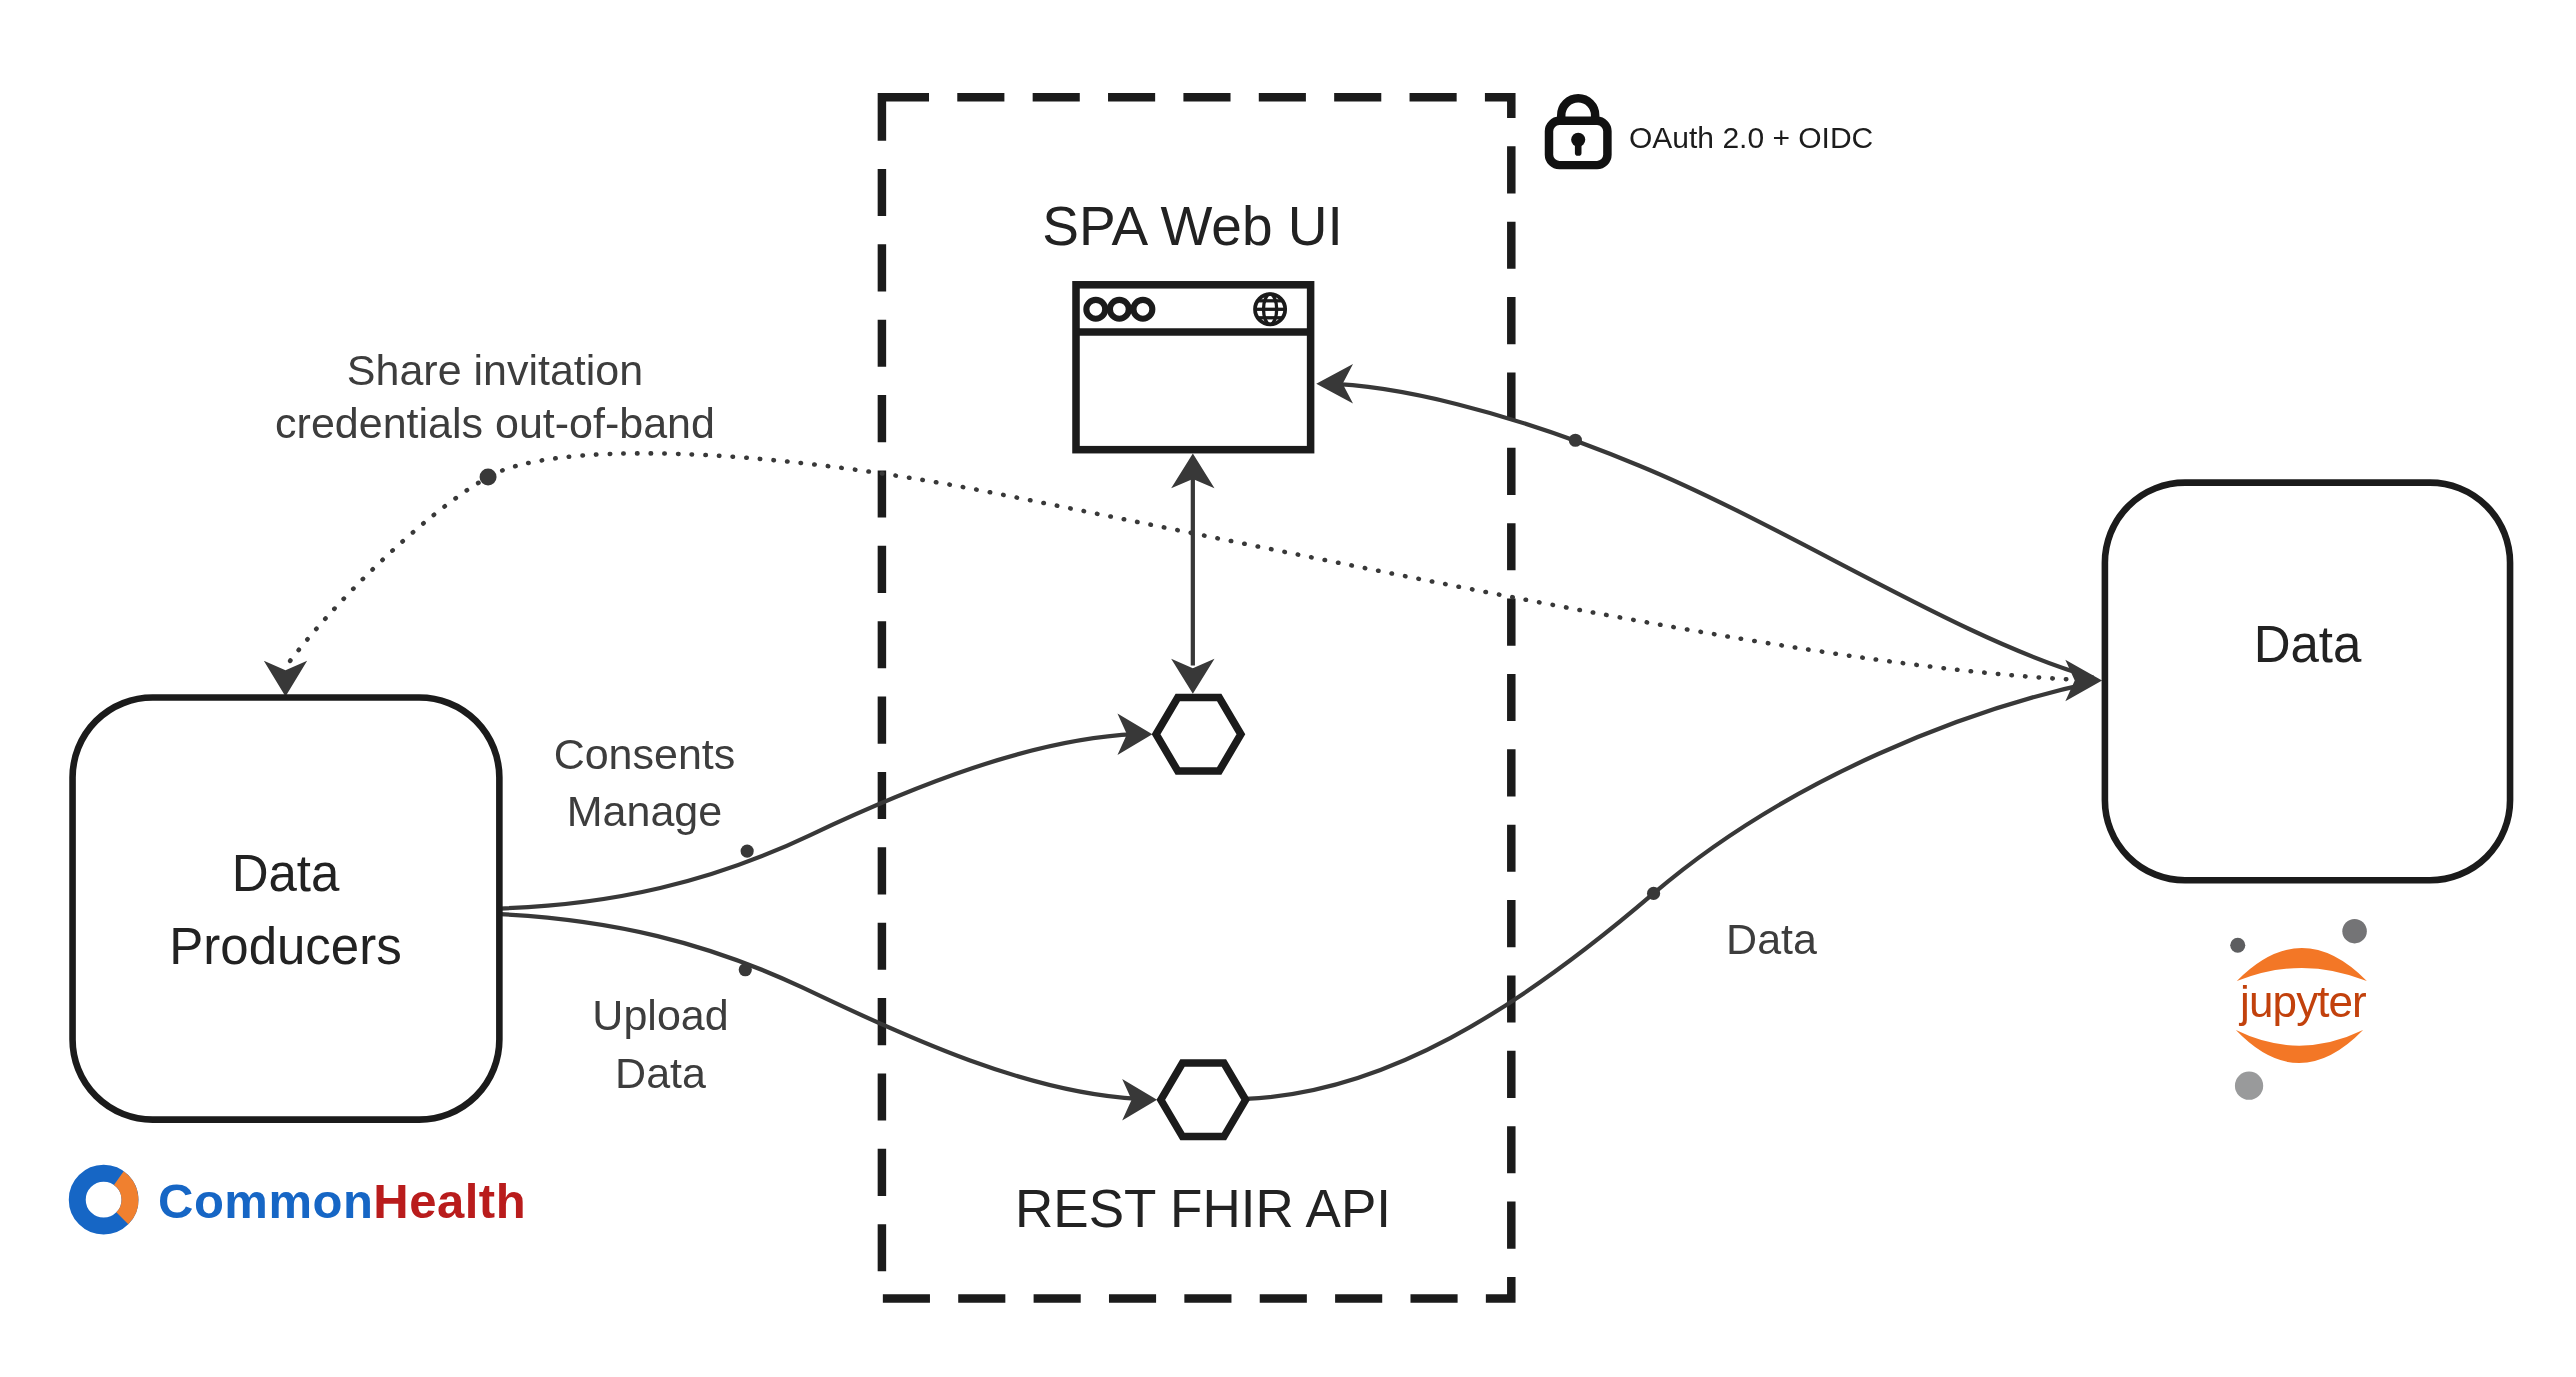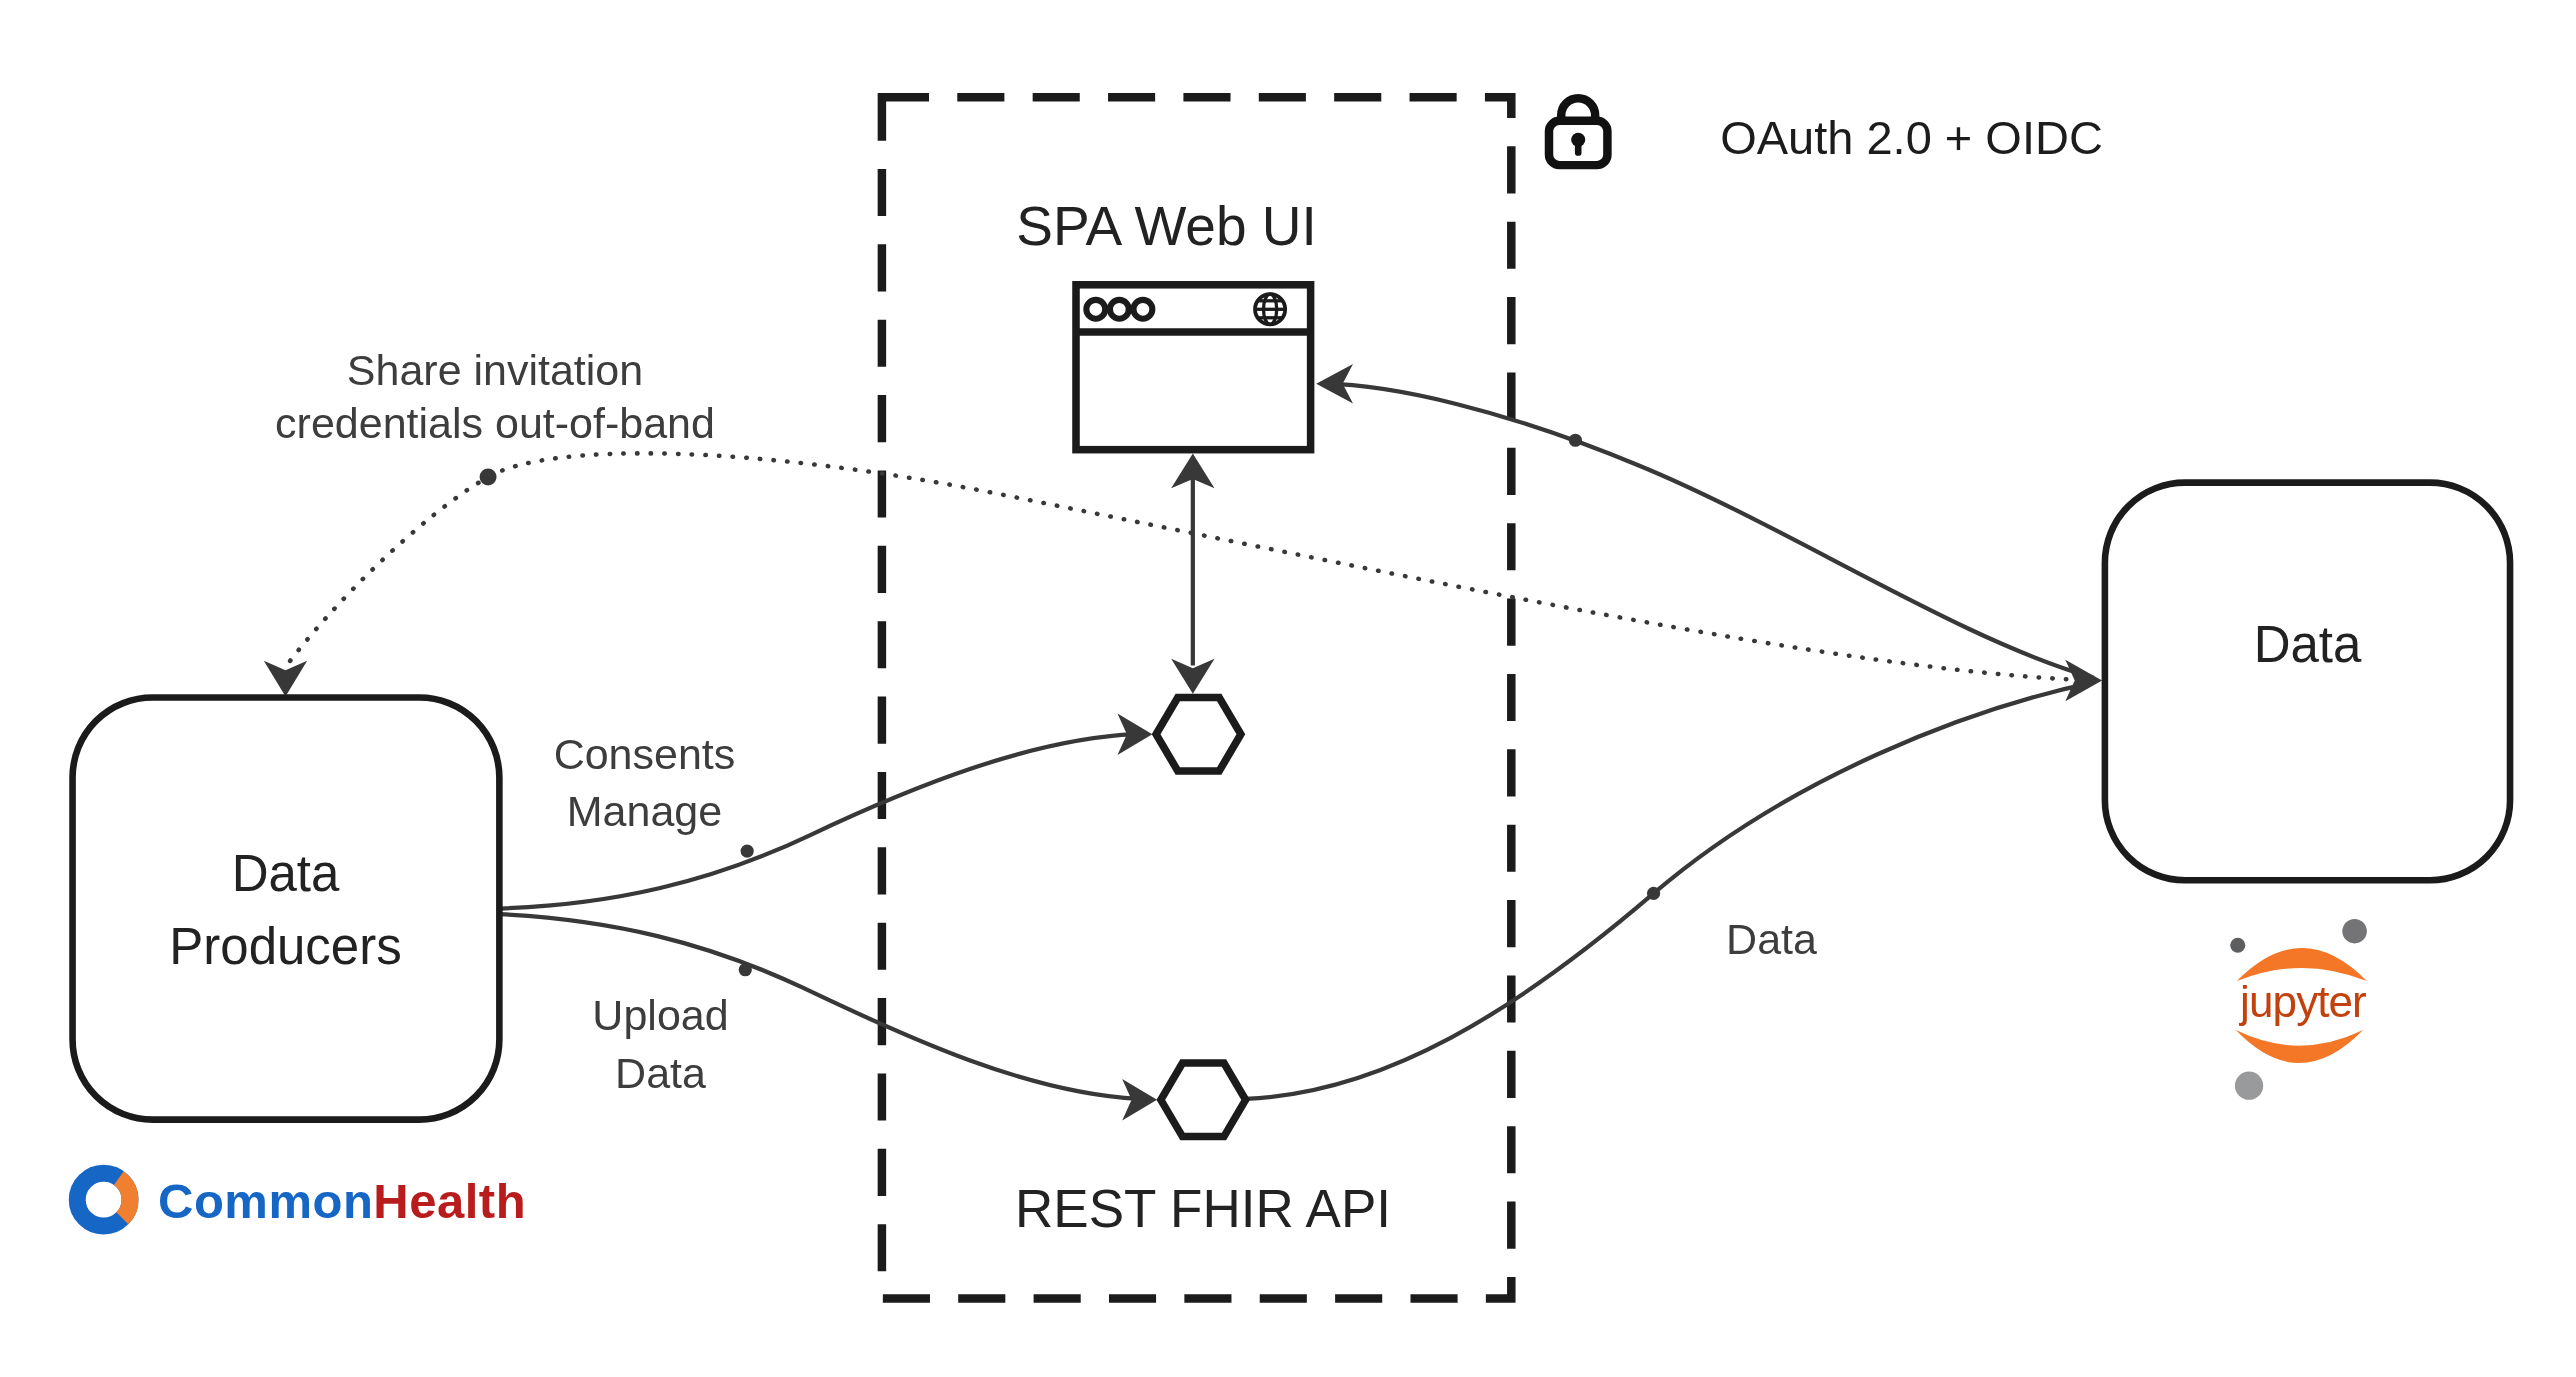--- a/index.html
+++ b/index.html
@@ -8,21 +8,21 @@
   .canvas{position:absolute;left:0;top:0;width:2576px;height:1378px;}
   svg.layer{position:absolute;left:0;top:0;}
   .txt{position:absolute;text-align:center;color:#3d3d3d;white-space:nowrap;}
   .txt div{white-space:nowrap;}
   .f-anno{font-size:43px;line-height:58px;}
   .f-anno-t{font-size:43px;line-height:53px;}
   .f-consents{font-size:43px;line-height:57px;}
   .f-node{font-size:51px;line-height:73px;color:#222222;}
   .f-spa{font-size:55px;line-height:60px;color:#222222;}
   .f-api{font-size:53px;line-height:60px;color:#222222;}
-  .f-oauth{font-size:47px;line-height:53px;color:#1c1c1c;text-align:center;}
+  .f-oauth{font-size:30px;line-height:53px;color:#1c1c1c;text-align:left;}
   .f-ch{font-size:49px;line-height:53px;font-weight:bold;letter-spacing:0.5px;}
   .f-jup{font-size:44px;line-height:49px;color:#c2410c;letter-spacing:-0.9px;}
 </style>
 </head>
 <body>
 
 <div class="canvas">
 
 <svg class="layer" width="2576" height="1378" viewBox="0 0 2734 1462">
 
@@ -96,21 +96,21 @@
 
   <g>
     <path d="M 2374 1041 Q 2443 971 2512 1041 Q 2443 1013 2374 1041 Z" fill="#f37726"></path>
     <path d="M 2373 1093 Q 2440 1163 2508 1093 Q 2440 1126 2373 1093 Z" fill="#f37726"></path>
     <circle cx="2375" cy="1003" r="8" fill="#5d5e60"></circle>
     <circle cx="2499" cy="988" r="13" fill="#747476"></circle>
     <circle cx="2387" cy="1152" r="15" fill="#999a9b"></circle>
   </g>
 </svg>
 
-<div class="txt f-spa" style="left:931px;top:196px;width:471px;">SPA Web UI</div>
+<div class="txt f-spa" style="left:957px;top:196px;width:471px;">SPA Web UI</div>
 
 <div class="txt f-oauth" style="left:1629px;top:111px;width:565px;">OAuth 2.0 + OIDC</div>
 
 
 <div class="txt f-anno-t" style="left:231px;top:344px;width:528px;">
   <div>Share invitation</div>
   <div>credentials out-of-band</div>
 </div>
 
 <div class="txt f-consents" style="left:503px;top:726px;width:283px;">

